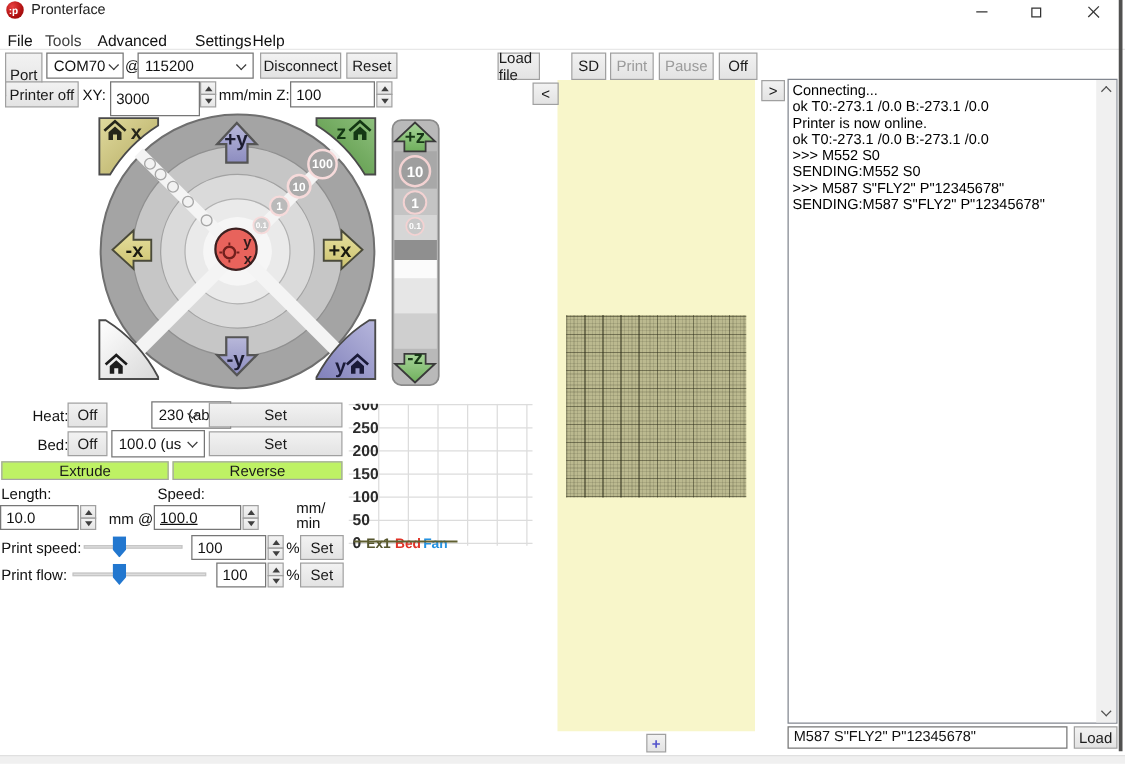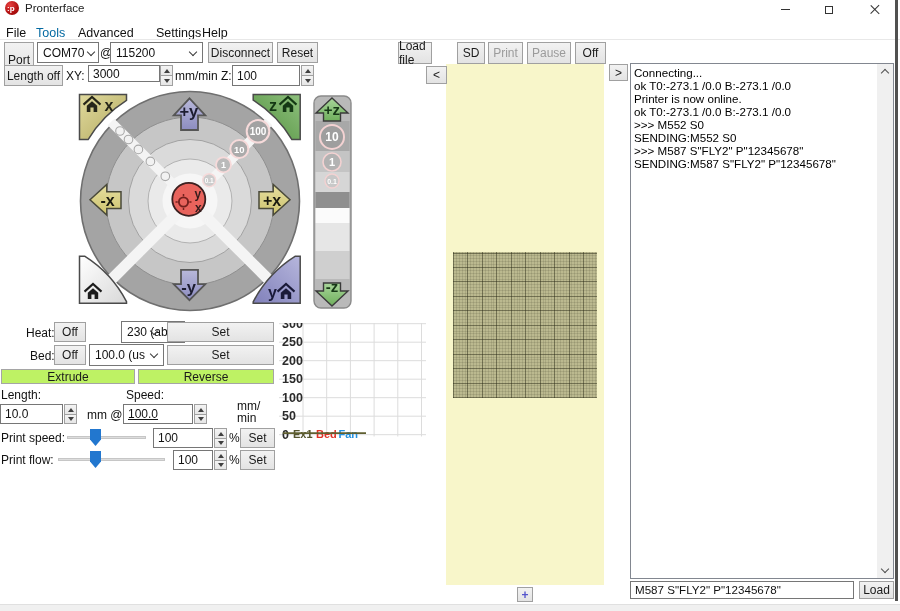--- a/index.html
+++ b/index.html
@@ -24,43 +24,43 @@
 <div class="abs" style="left:5px;top:1px;width:14px;height:14px;border-radius:50%;background:radial-gradient(circle at 35% 30%, #e84040, #b01010 60%, #8a0808);"></div>
 <div class="abs" style="left:7px;top:4px;color:#fff;font-size:8px;font-weight:bold;">:p</div>
 <div class="abs" style="left:25px;top:2px;font-size:11.5px;color:#222;">Pronterface</div>
 
 <div class="abs" style="left:781px;top:9px;width:8.5px;height:1.3px;background:#333;"></div>
 <div class="abs" style="left:824.5px;top:5.5px;width:8.5px;height:8.5px;border:1.2px solid #333;"></div>
 <div class="abs" style="left:868.5px;top:8.5px;width:11.5px;height:1.2px;background:#333;transform:rotate(45deg);"></div>
 <div class="abs" style="left:868.5px;top:8.5px;width:11.5px;height:1.2px;background:#333;transform:rotate(-45deg);"></div>
 
 <div class="abs" style="left:6px;top:26px;font-size:12.5px;color:#111;">File</div>
-<div class="abs" style="left:36px;top:26px;font-size:12.5px;color:#0369a1;">Tools</div>
+<div class="abs" style="left:36px;top:26px;font-size:12.5px;color:#404040;">Tools</div>
 <div class="abs" style="left:78px;top:26px;font-size:12.5px;color:#111;">Advanced</div>
 <div class="abs" style="left:156px;top:26px;font-size:12.5px;color:#111;">Settings</div>
 <div class="abs" style="left:202px;top:26px;font-size:12.5px;color:#111;">Help</div>
 <div class="abs" style="left:0;top:39px;width:900px;height:1px;background:#e8e8e8;"></div>
 
 <div class="btn" style="left:4px;top:42px;width:30px;height:35px;">Port</div>
 <div class="combo" style="left:37px;top:42px;width:62px;height:21px;">COM70</div>
 <div class="chev" style="left:88px;top:49px;"></div>
 <div class="lbl" style="left:100px;top:46px;">@</div>
 <div class="combo" style="left:110px;top:42px;width:93px;height:21px;">115200</div>
 <div class="chev" style="left:190px;top:49px;"></div>
 <div class="btn" style="left:208px;top:42px;width:65px;height:21px;">Disconnect</div>
 <div class="btn" style="left:277px;top:42px;width:41px;height:21px;">Reset</div>
 <div class="btn" style="left:398px;top:42px;width:34px;height:22px;">Load file</div>
 <div class="btn" style="left:457px;top:42px;width:28px;height:22px;">SD</div>
 <div class="btn dis" style="left:488px;top:42px;width:35px;height:22px;">Print</div>
 <div class="btn dis" style="left:527px;top:42px;width:44px;height:22px;">Pause</div>
 <div class="btn" style="left:575px;top:42px;width:31px;height:22px;">Off</div>
 
-<div class="btn" style="left:4px;top:65px;width:59px;height:21px;">Length off</div>
+<div class="btn" style="left:4px;top:65px;width:59px;height:21px;">Printer off</div>
 <div class="lbl" style="left:66px;top:69px;">XY:</div>
-<div class="tbox" style="left:88px;top:65px;width:72px;height:17px;">3000</div>
+<div class="tbox" style="left:88px;top:65px;width:72px;height:28px;">3000</div>
 <div class="spin" style="left:160px;top:65px;height:21px;">
   <div class="u" style="height:11px;">
       <div class="tri-u"></div>
     </div>
   <div class="d" style="top:10px;height:11px;">
       <div class="tri-d"></div>
     </div>
 </div>
 <div class="lbl" style="left:175px;top:69px;">mm/min Z:</div>
 <div class="tbox" style="left:232px;top:65px;width:68px;height:21px;">100</div>

